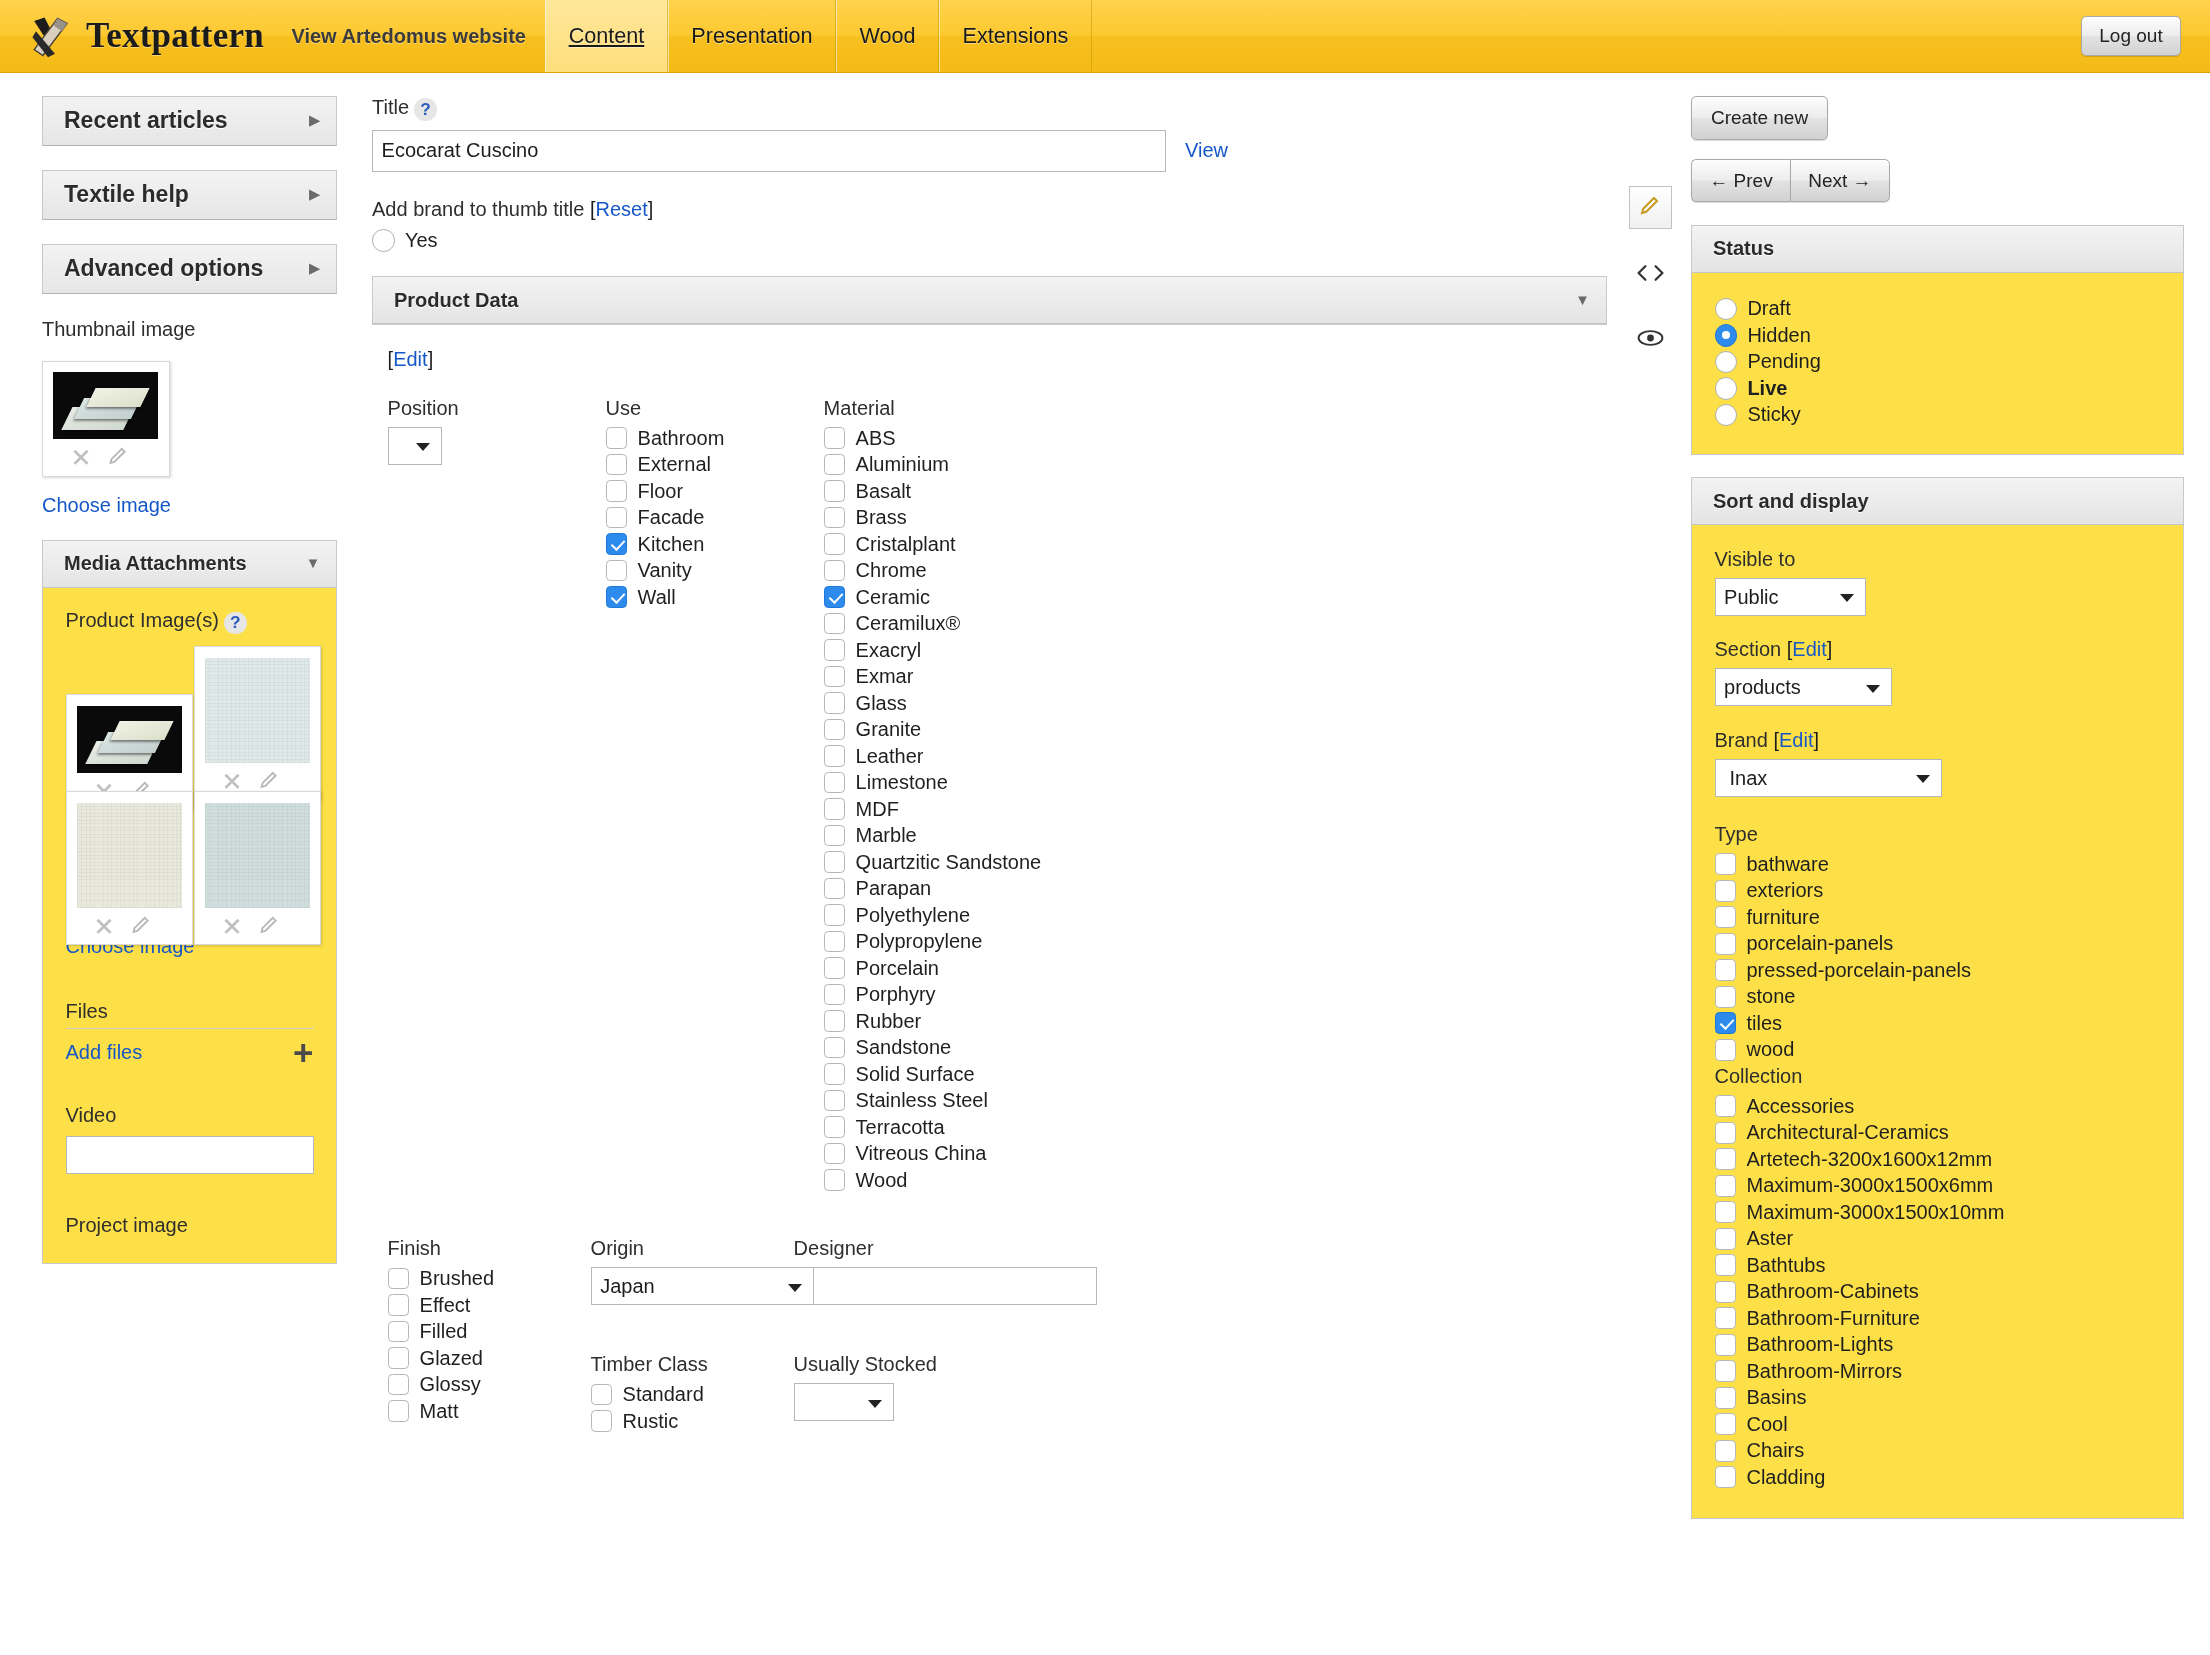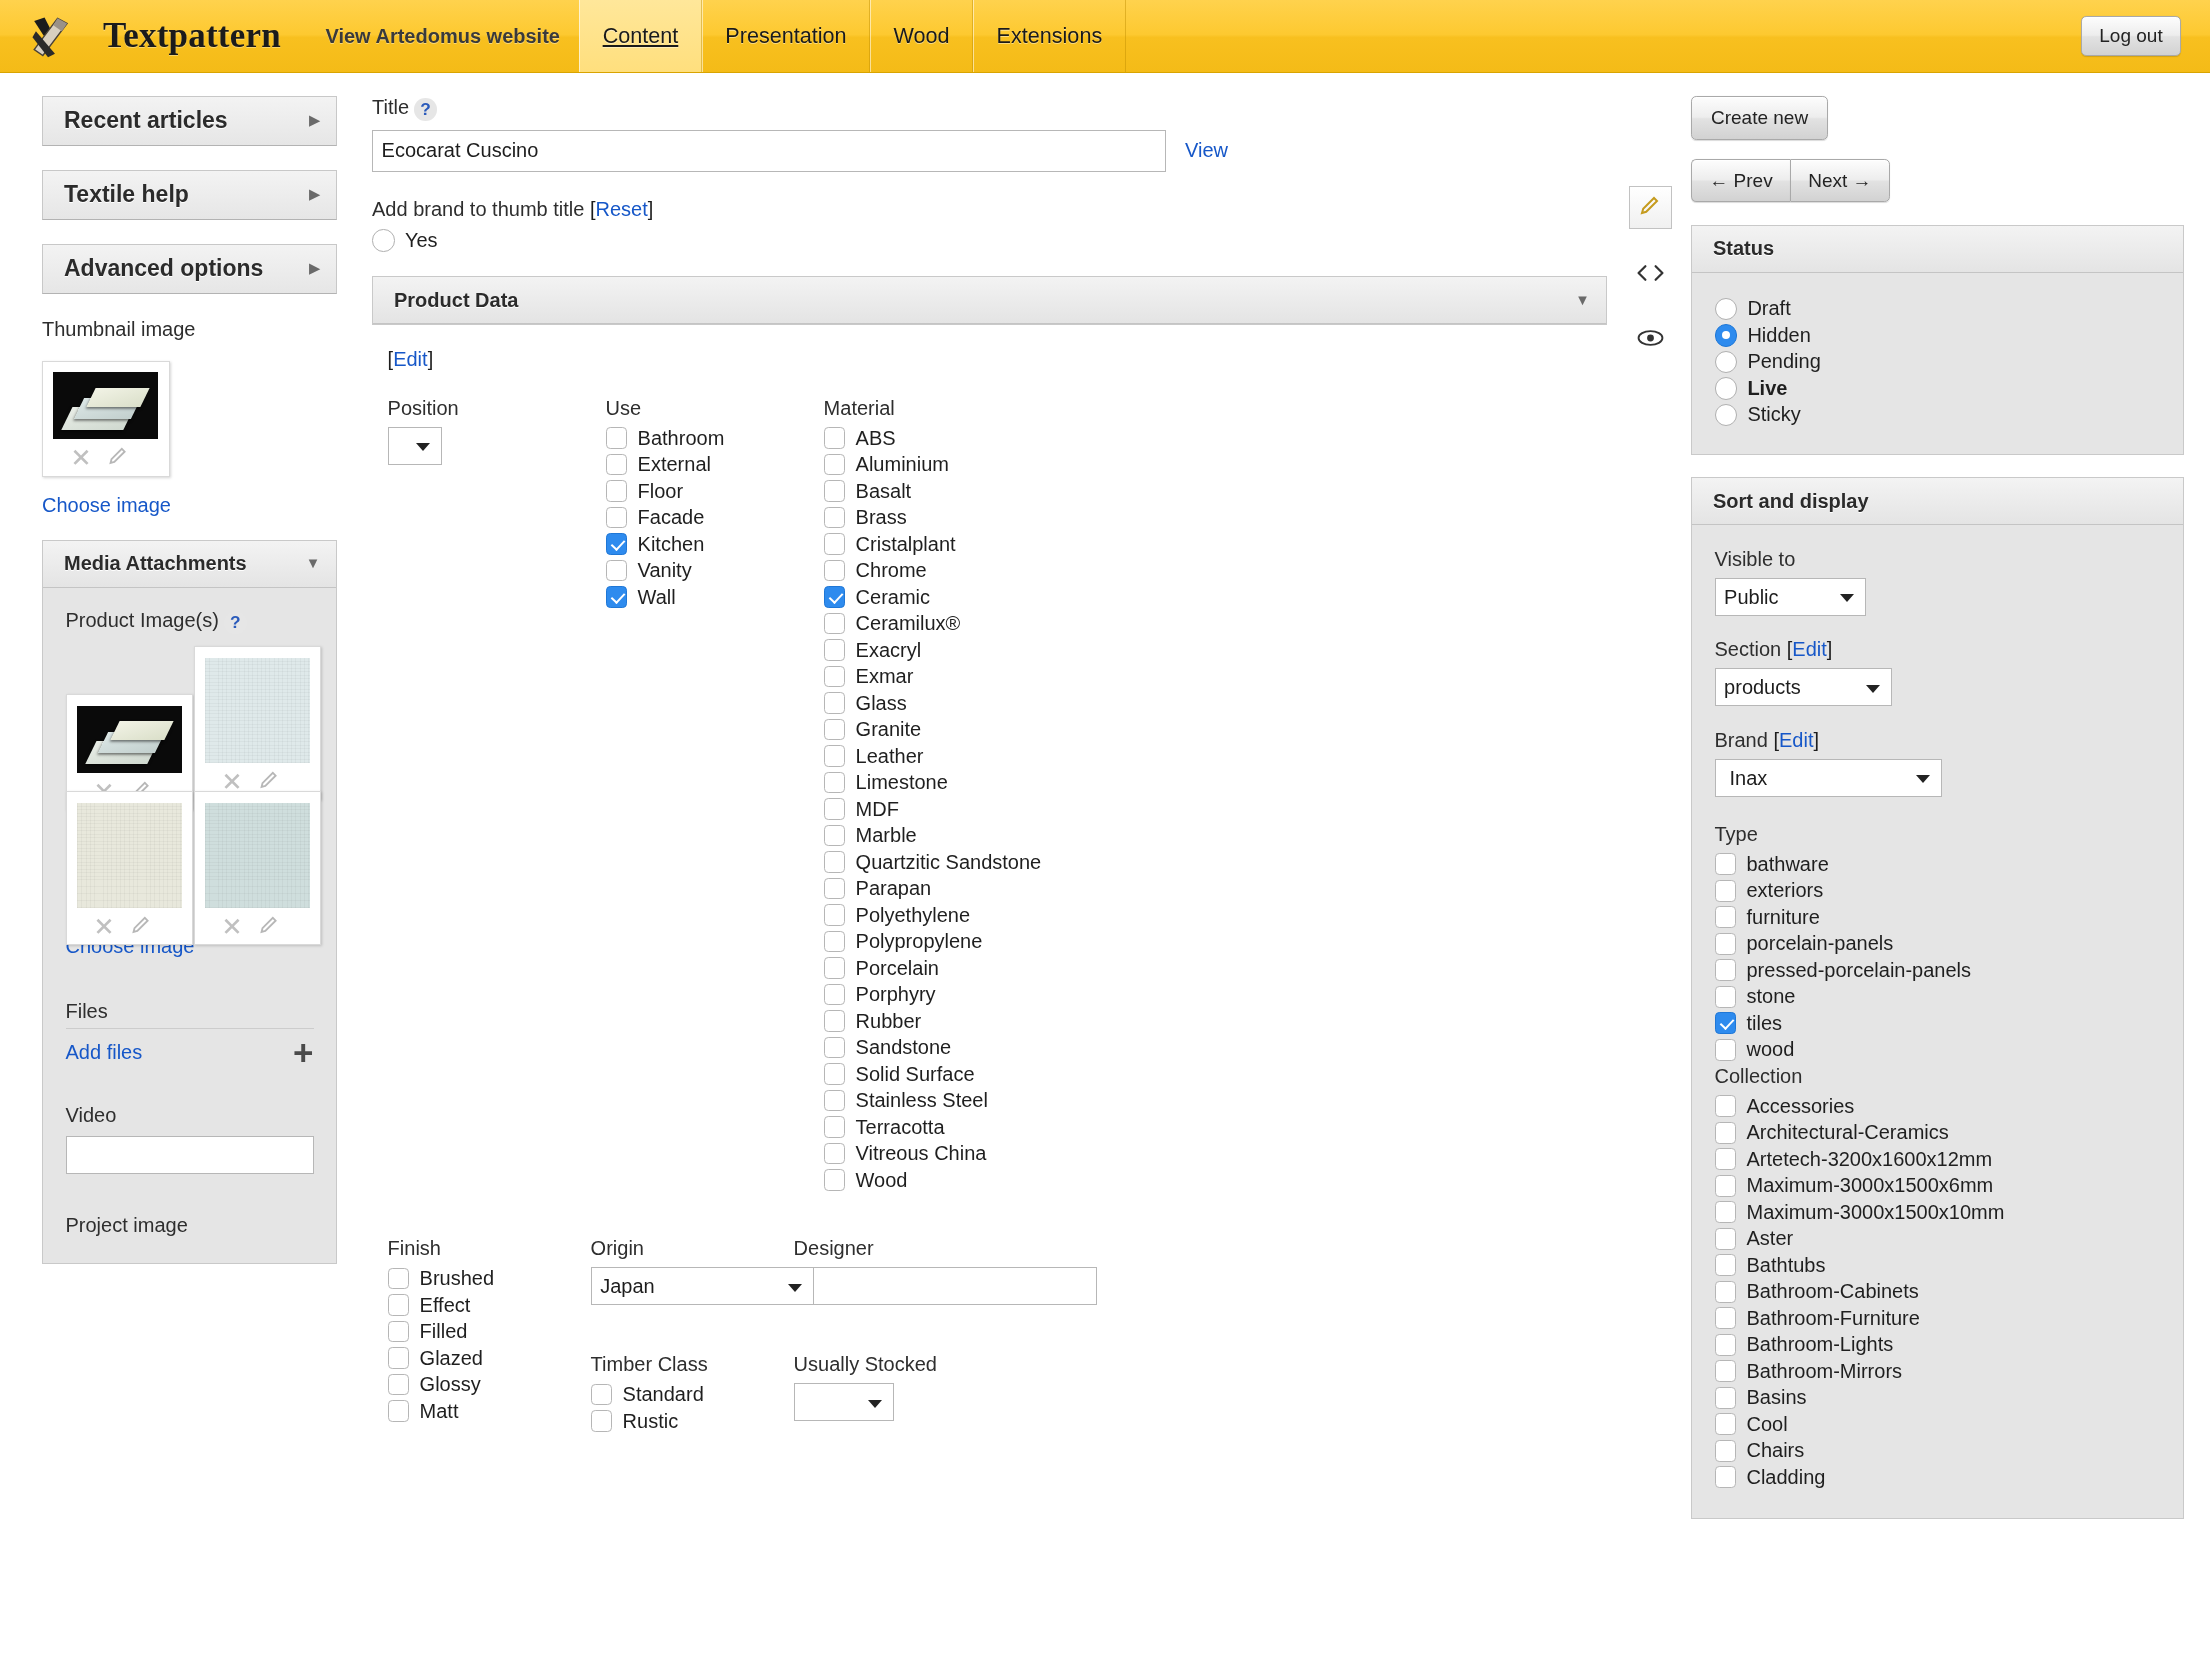--- a/index.html
+++ b/index.html
@@ -16,21 +16,21 @@
     height: 73px;
     background: linear-gradient(to bottom, #ffd24d 0%, #fdc930 48%, #f8c01f 52%, #f4bb17 100%);
     display: flex;
     align-items: stretch;
     border-bottom: 1.7px solid #d9a400;
     position: relative;
   }
   #brand {
     display: flex; align-items: center;
     padding: 0 14px 0 29px;
-    gap: 29px;
+    gap: 12px;
   }
   #logo-mark { width: 45px; height: 45px; flex: none; }
   #brand-name {
     font-family: "Liberation Serif", serif;
     font-size: 35px; font-weight: bold;
     color: #1b1b1b;
     letter-spacing: 0.2px;
     text-shadow: 0 0.9px 0 rgba(255,255,255,.35);
   }
   #site-link {
@@ -94,21 +94,21 @@
     padding: 0 15.6px 0 21px;
     margin-bottom: 24px;
   }
   .twister-title {
     font-size: 23px; font-weight: bold; color: #2b2b2b;
     text-shadow: 0 0.9px 0 #fff;
   }
   .tw-arrow { margin-left: auto; color: #6a6a6a; font-size: 14.7px; line-height: 1; }
 
   .panel {
-    background: #e5e5e5;
+    background: #fde047;
     border: 0.9px solid #c9c9c9;
     margin-bottom: 22.5px;
   }
   .panel-head {
     background: linear-gradient(to bottom, #f3f3f3 0%, #e4e4e4 100%);
     border-bottom: 0.9px solid #c4c4c4;
     height: 47px;
     display: flex; align-items: center;
     padding: 0 15.6px 0 21px;
   }

